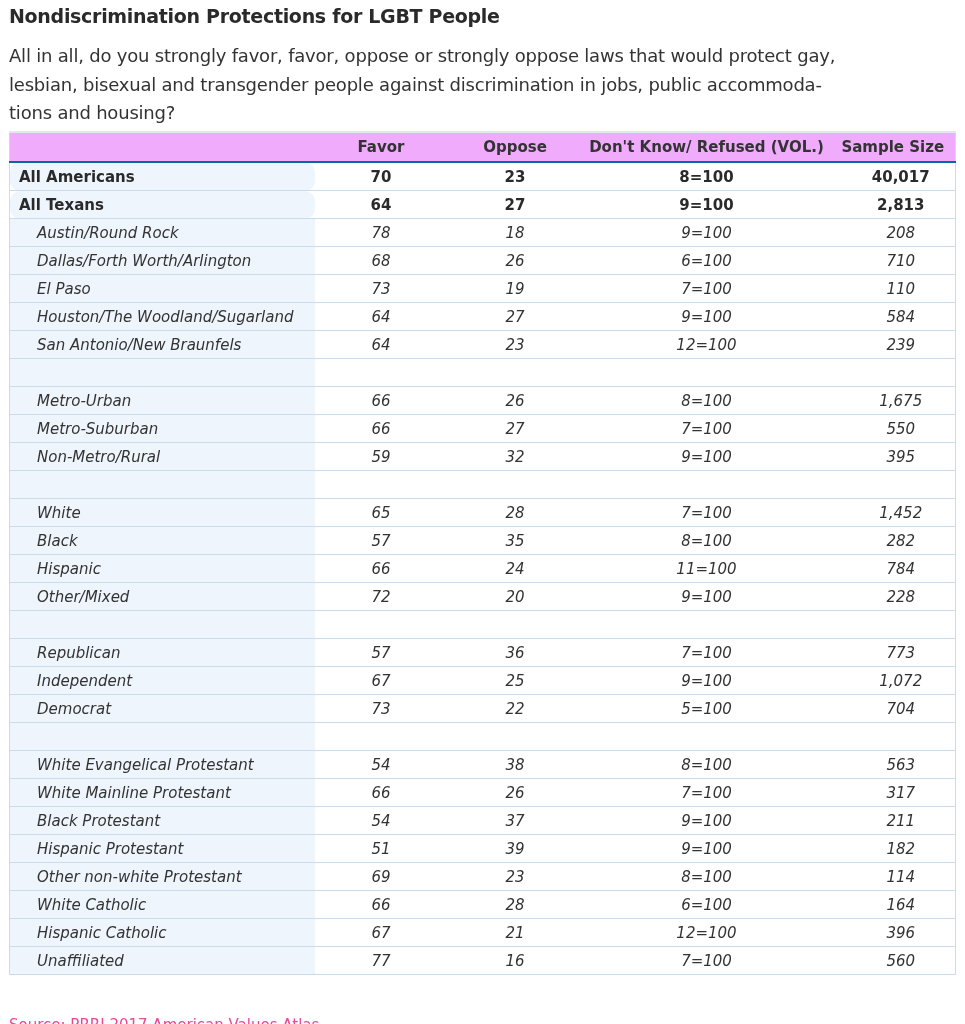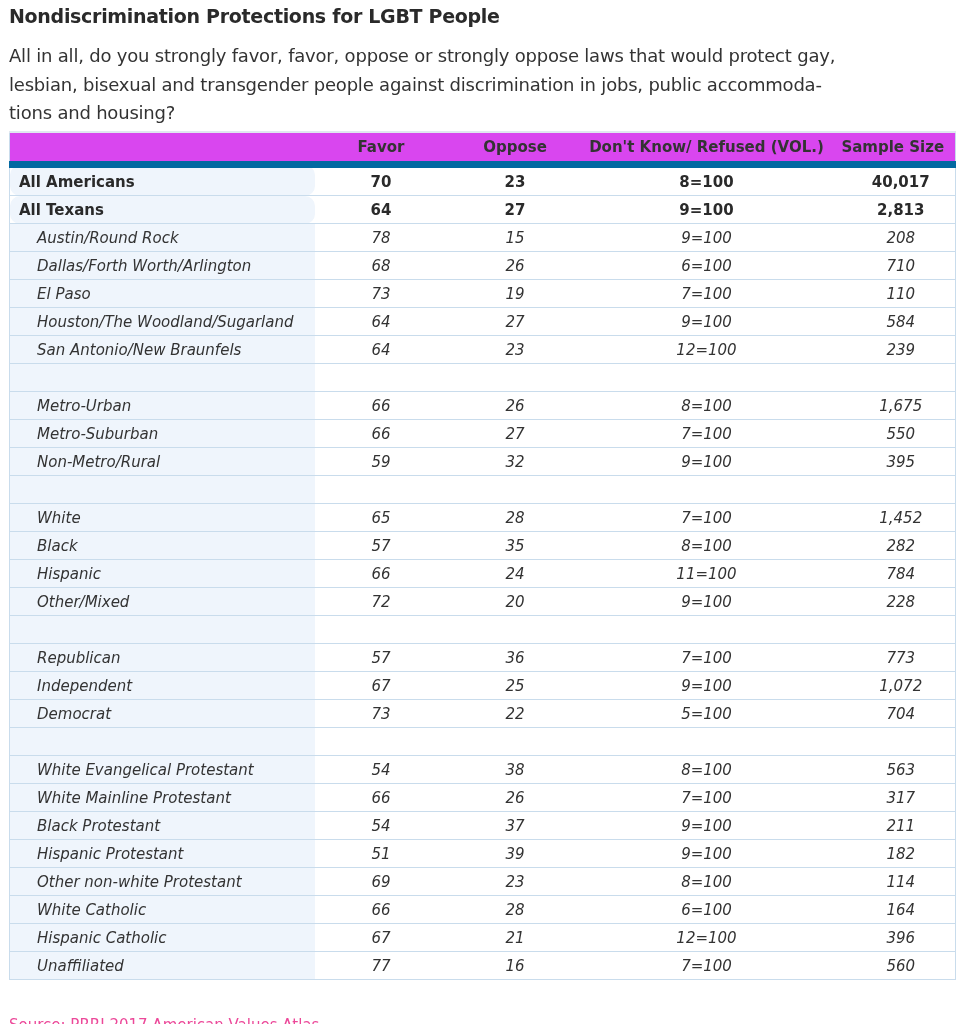--- a/index.html
+++ b/index.html
@@ -4,22 +4,22 @@
 <style>
   html, body { margin: 0; padding: 0; background: #ffffff; }
   body { width: 965px; height: 1024px; position: relative; overflow: hidden;
          font-family: "DejaVu Sans", "Liberation Sans", sans-serif; color: #2b2b2b; }
   .title { position: absolute; left: 9px; top: 5px; font-size: 19px; font-weight: bold;
            color: #2a2a2a; letter-spacing: -0.3px; }
   .question { position: absolute; left: 9px; top: 42px; width: 950px; font-size: 18px;
               line-height: 28.5px; color: #333; letter-spacing: -0.2px; }
   table.data { position: absolute; left: 9px; top: 131px; width: 946px;
                border-collapse: collapse; font-size: 15px; table-layout: fixed; }
-  table.data th { background: #d946ef; height: 28px; font-weight: bold; color: #333;
-                  border-top: 2px solid #e0e8f0; border-bottom: 7px solid #0369a1;
+  table.data th { background: #f0abfc; height: 28px; font-weight: bold; color: #333;
+                  border-top: 2px solid #e0e8f0; border-bottom: 2px solid #0369a1;
                   padding: 0; text-align: center; }
   table.data td { height: 27px; border-bottom: 1.5px solid #c9dcec; padding: 0;
                   text-align: center; color: #333; }
   table.data td.label { background: #eff5fc; text-align: left; padding-left: 9px; }
   table.data tr.sub td { font-style: italic; font-weight: normal; }
   table.data tr.sub td.label { padding-left: 27px; }
   table.data tr.main td { font-weight: bold; color: #2a2a2a; border-radius: 10px; }
   table.data tr.spacer td { height: 27px; }
   table.data tr td:last-child, table.data tr th:last-child { border-right: 1.5px solid #c9dcec; }
   table.data tr td:first-child, table.data tr th:first-child { border-left: 1.5px solid #c9dcec; }
@@ -69,21 +69,21 @@
       <tr class="main">
         <td class="label">All Texans</td>
         <td>64</td>
         <td>27</td>
         <td>9=100</td>
         <td class="ss">2,813</td>
       </tr>
       <tr class="sub">
         <td class="label">Austin/Round Rock</td>
         <td>78</td>
-        <td>15</td>
+        <td>18</td>
         <td>9=100</td>
         <td class="ss">208</td>
       </tr>
       <tr class="sub">
         <td class="label">Dallas/Forth Worth/Arlington</td>
         <td>68</td>
         <td>26</td>
         <td>6=100</td>
         <td class="ss">710</td>
       </tr>

